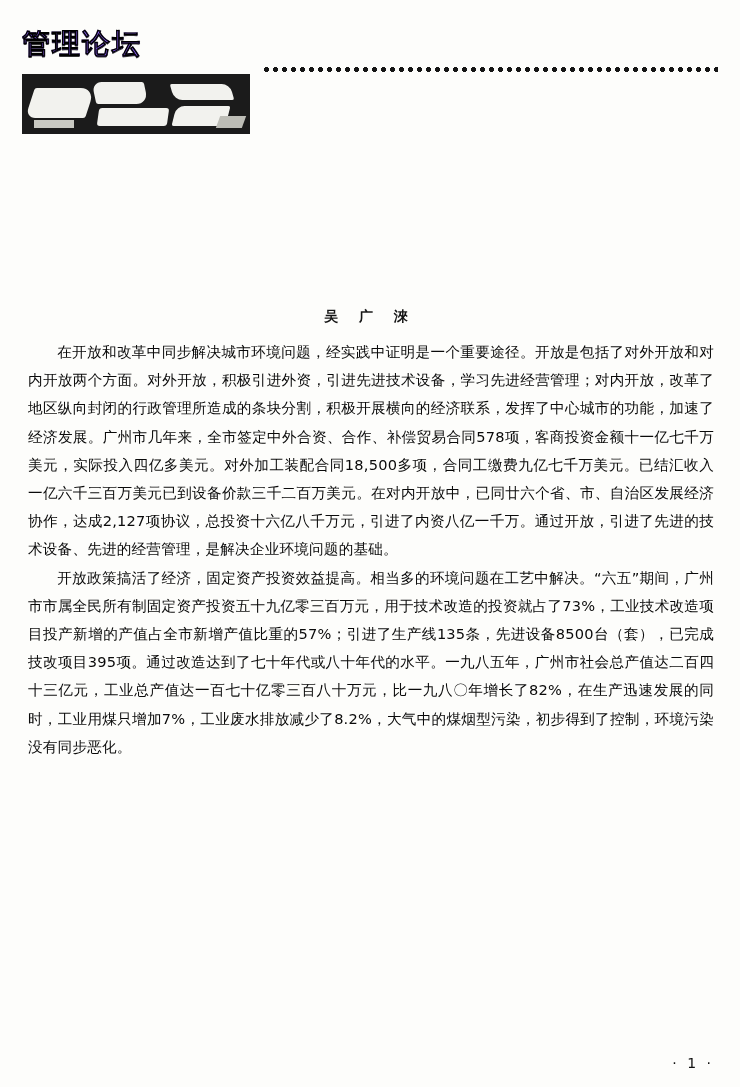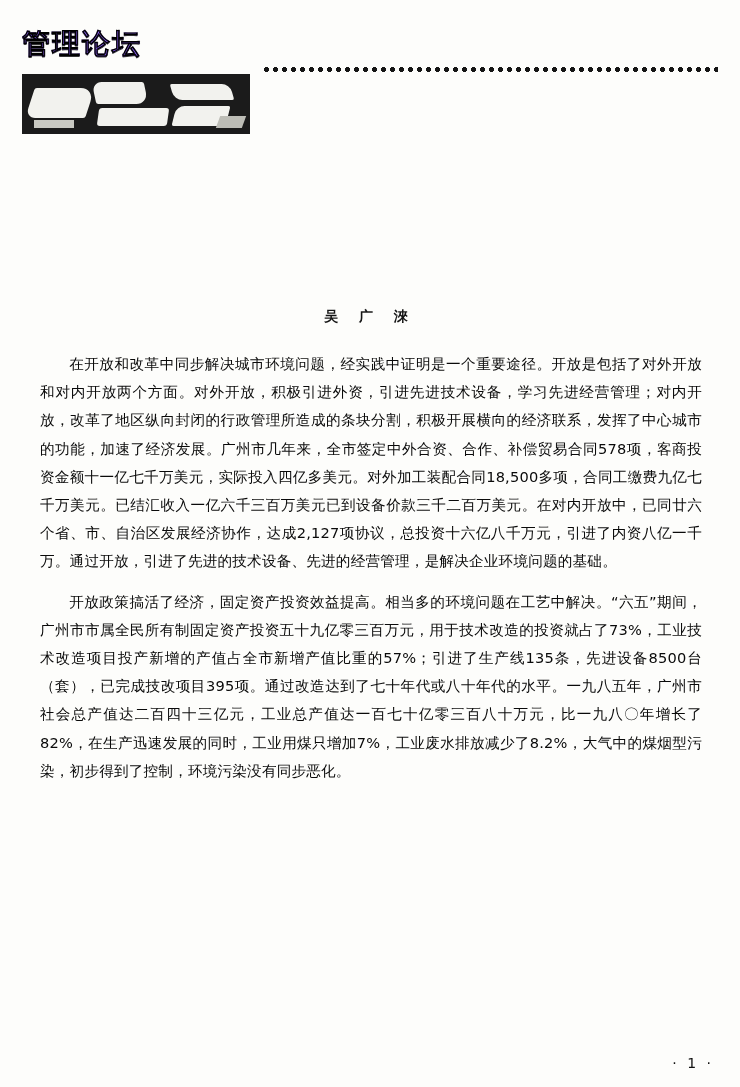--- a/index.html
+++ b/index.html
@@ -109,21 +109,21 @@
     top: 338px;
     width: 686px;
     font-size: 14.6px;
     line-height: 28.2px;
     text-align: justify;
     text-justify: inter-character;
     color: #0a0a0a;
     letter-spacing: 0.2px;
   }
   .body-col p {
-    margin: 12px;
+    margin: 0;
     text-indent: 2em;
   }
 
   
   .page-number {
     position: absolute;
     right: 26px;
     bottom: 16px;
     font-size: 14px;
     letter-spacing: 3px;

